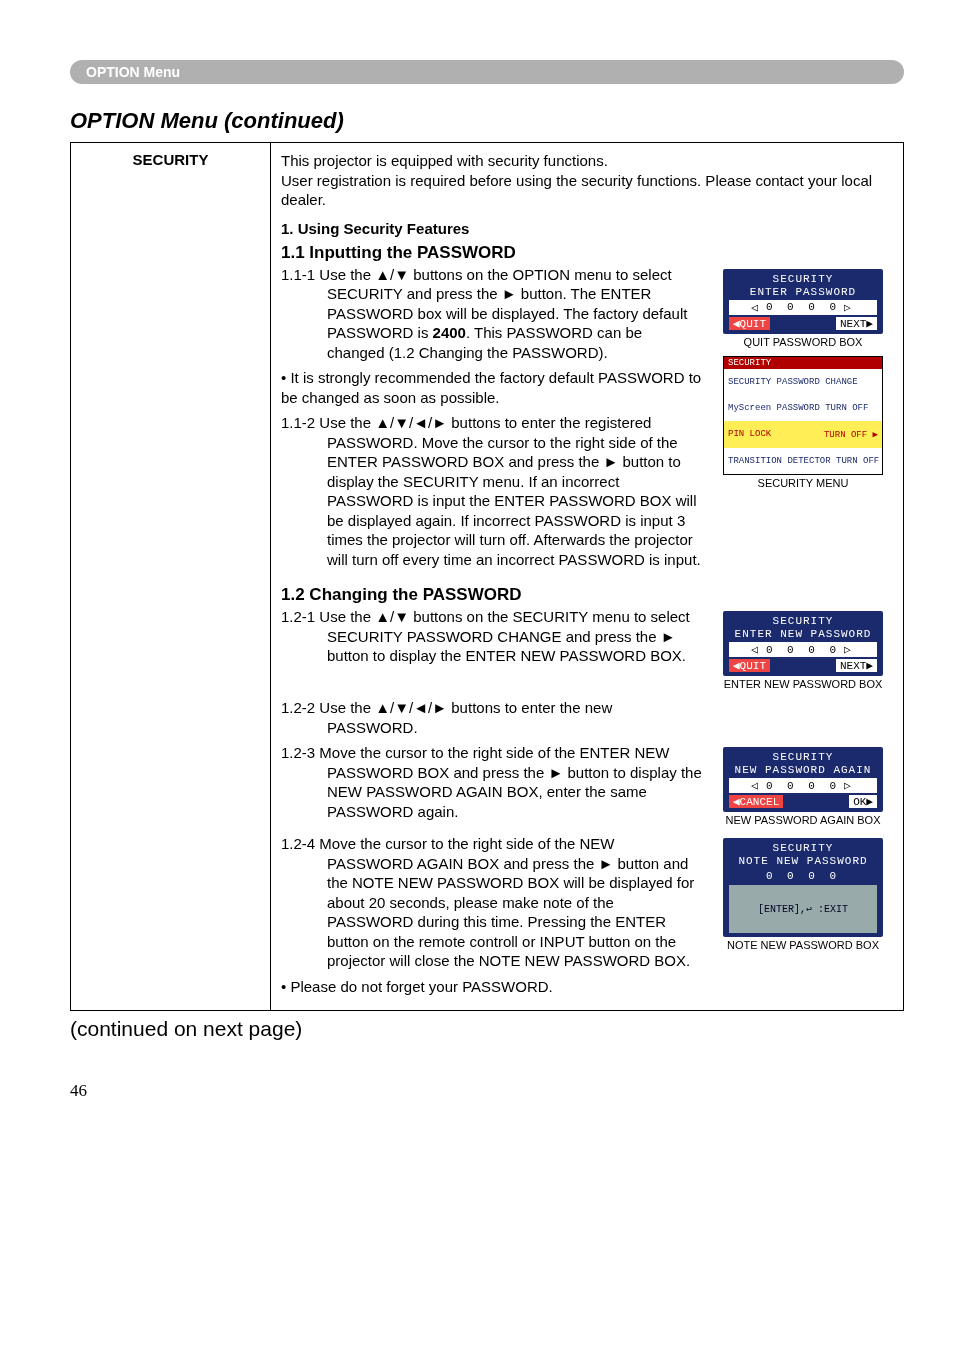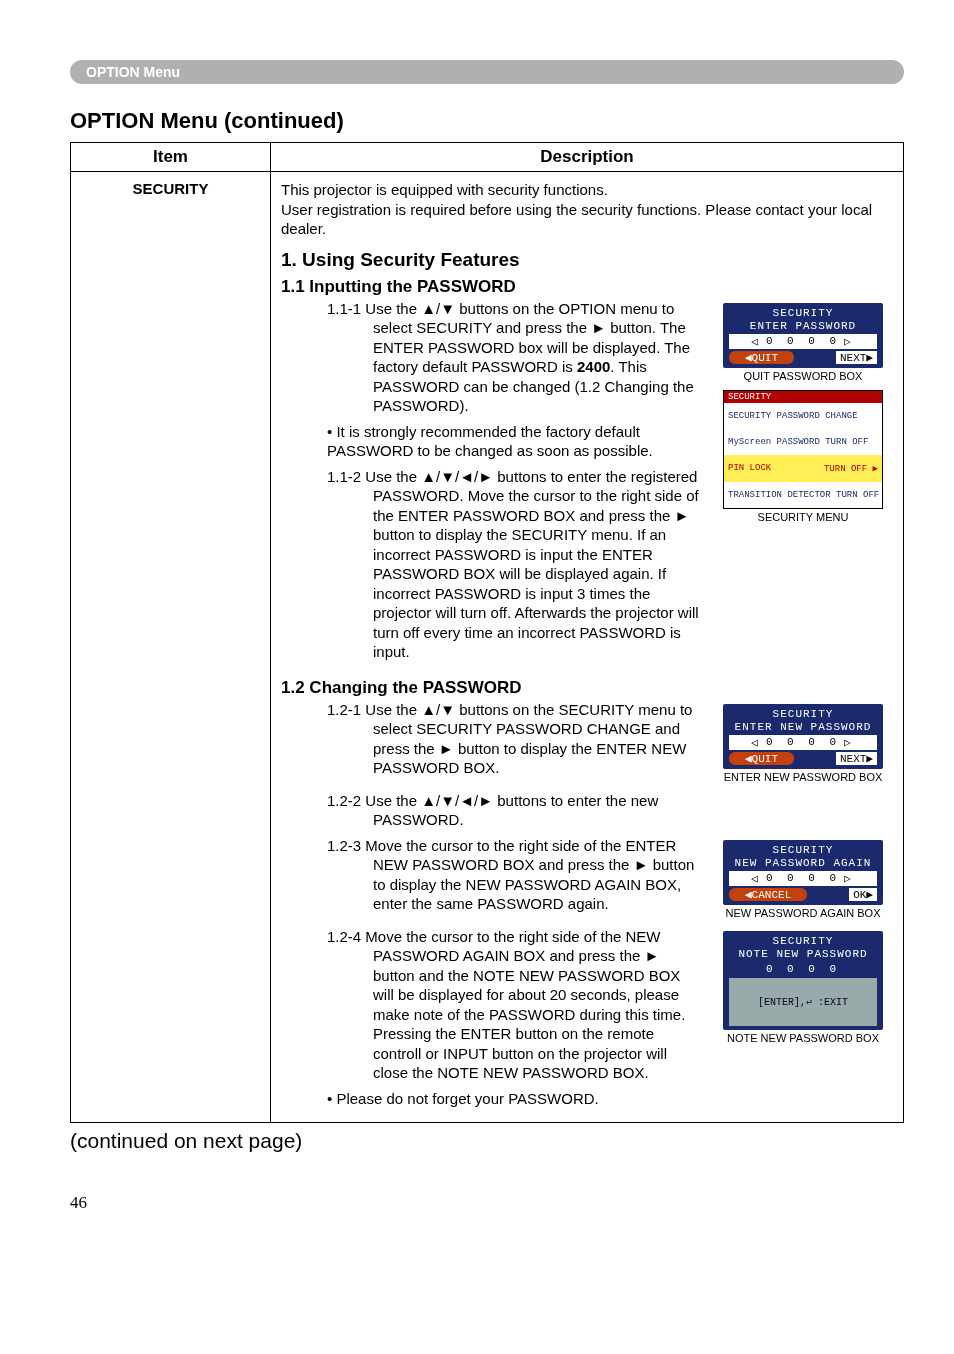--- a/index.html
+++ b/index.html
@@ -14,20 +14,21 @@
     background: #b0b0b0;
     border-radius: 12px;
     padding: 4px 16px;
     color: #fff;
     font-weight: bold;
     font-size: 14px;
     margin-bottom: 24px;
   }
   .page-title {
     font-weight: bold;
+    font-style: italic;
     font-size: 22px;
     margin-bottom: 8px;
   }
   table.main {
     width: 100%;
     border-collapse: collapse;
     border: 1.5px solid #000;
   }
   table.main th {
     border: 1.5px solid #000;
@@ -43,27 +44,26 @@
     font-size: 15px;
   }
   td.item-cell {
     width: 200px;
     text-align: center;
     vertical-align: middle;
     font-weight: bold;
     font-size: 16px;
   }
   .intro { margin-bottom: 10px; line-height: 1.3; }
-  .sec-h1 { font-weight: bold; font-size: 19px; margin-bottom: 2px; }
+  .sec-h1 { font-weight: bold; font-size: 15px; margin-bottom: 2px; }
   .sec-h2 { font-weight: bold; font-size: 17px; margin: 6px 0 2px 0; }
   .body-block {
     display: flex;
     align-items: flex-start;
     gap: 10px;
-    margin-left: 46px;
   }
   .text-col { flex: 1; line-height: 1.3; }
   .text-col p { margin-bottom: 6px; }
   .indent { padding-left: 46px; text-indent: -46px; }
   .side-col { width: 180px; font-size: 11px; text-align: center; }
   .osd {
     background: #1a2a6c;
     color: #fff;
     border-radius: 2px;
     padding: 4px 6px 4px 6px;
@@ -82,21 +82,21 @@
     letter-spacing: 4px;
     display:flex;
     align-items:center;
     justify-content:center;
     gap:4px;
   }
   .osd .digits-row.dark {
     background: transparent; color: #fff;
   }
   .osd .btn-row { display: flex; justify-content: space-between; gap: 4px; margin-top:2px;}
-  .osd .btn-row span.red { background:#c2410c; color:#fff; padding:0 16px;border-radius:6px; }
+  .osd .btn-row span.red { background:#ef4444; color:#fff; padding:0 4px; }
   .osd .btn-row span.white { background:#fff; color:#000; padding:0 4px;text-align:center;}
   .osd-menu {
     background: #fff;
     border: 1px solid #000;
     font-family: "Courier New", monospace;
     font-size: 9px;
     text-align: left;
     padding: 0;
     margin: 4px auto 2px auto;
     width: 160px;
@@ -113,24 +113,20 @@
 <body>
 
 <div class="header-bar">
   <span>OPTION Menu</span>
 </div>
 
 <div class="page-title">OPTION Menu (continued)</div>
 
 <table class="main">
   <tbody>
-      <tr>
-    <th>Item</th>
-    <th>Description</th>
-  </tr>
   <tr>
     <td class="item-cell">SECURITY</td>
     <td>
 
       <div class="intro" style="white-space:pre-line;">This projector is equipped with security functions.
 User registration is required before using the security functions. Please contact your local dealer.</div>
 
       <div class="sec-h1">1. Using Security Features</div>
       <div class="sec-h2">1.1 Inputting the PASSWORD</div>
 

